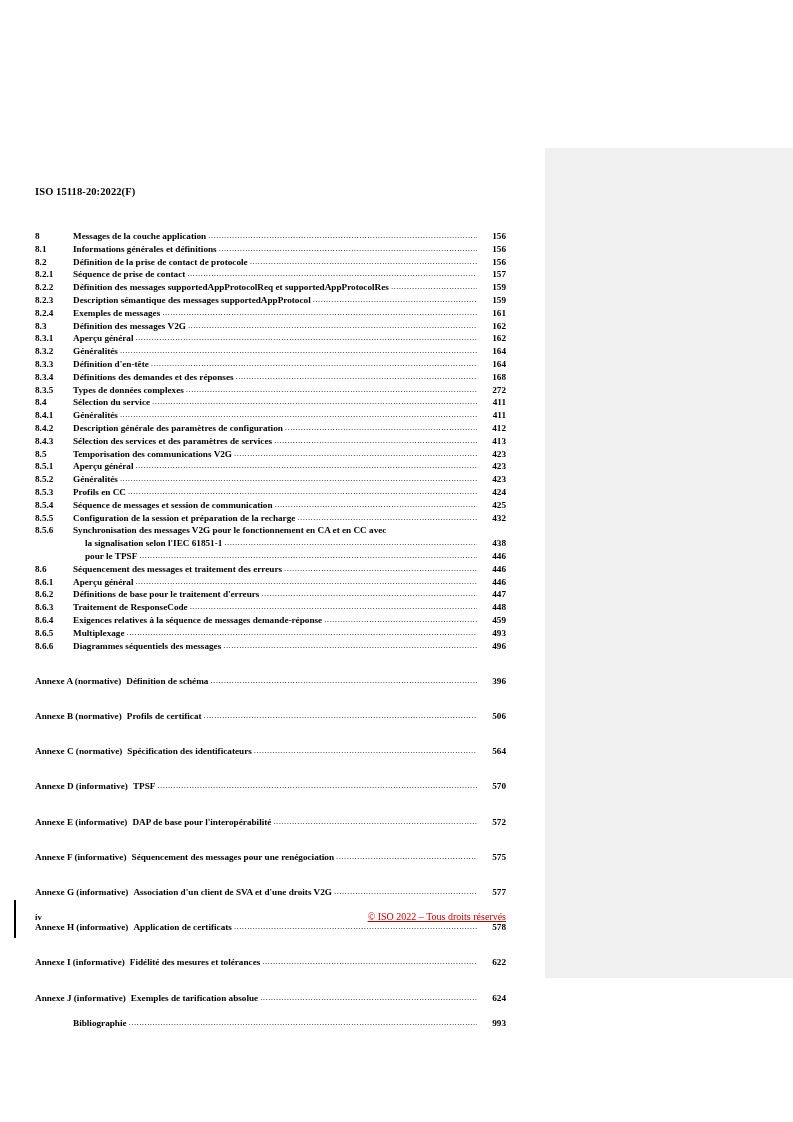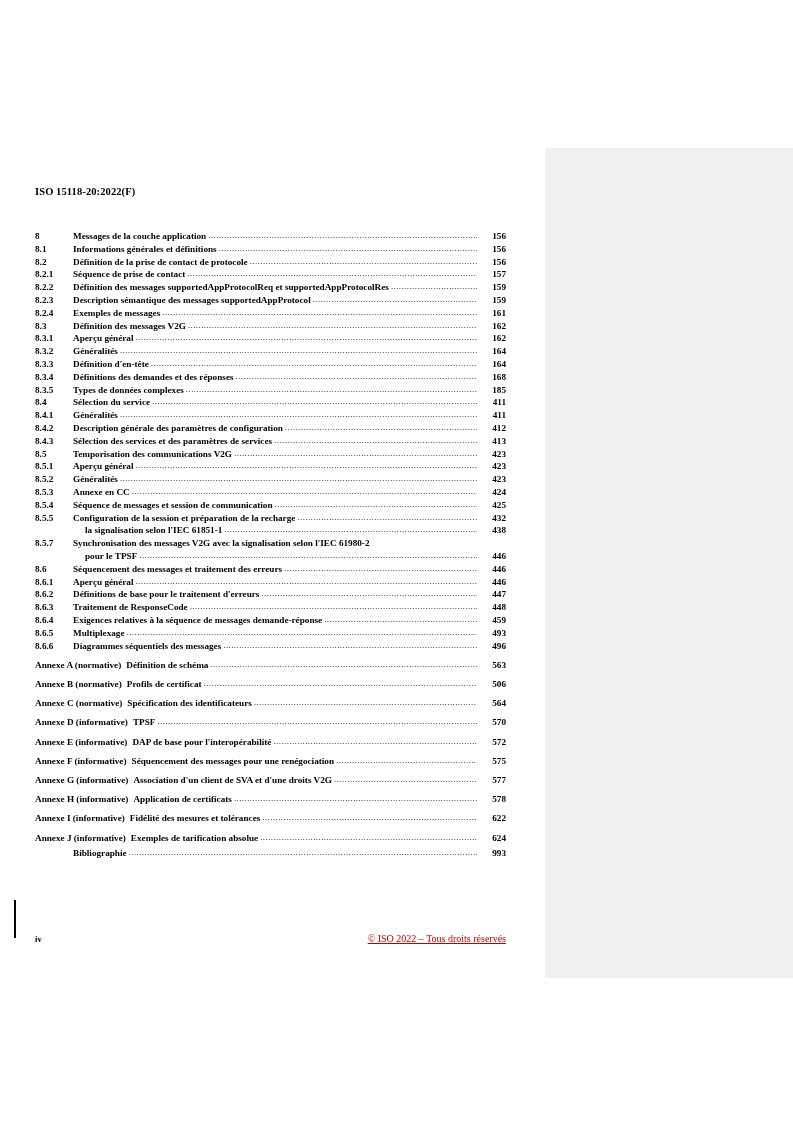--- a/index.html
+++ b/index.html
@@ -54,25 +54,25 @@
   .toc-row {
     display: flex;
     align-items: baseline;
     font-size: 9.2px;
     font-weight: bold;
     line-height: 1.0;
     margin-bottom: 3.6px;
     white-space: nowrap;
   }
   .toc-row.annex {
-    margin-top: 10px;
+    margin-top: 26px;
     margin-bottom: 6px;
   }
   .toc-row.biblio {
-    margin-top: 6px;
+    margin-top: 16px;
     align-items: flex-end;
   }
 
   .num {
     flex: 0 0 auto;
     width: 38px;
   }
   .num.wide {
     width: auto;
     padding-right: 5px;
@@ -106,21 +106,21 @@
     position: absolute;
     left: 14px;
     top: 900px;
     width: 2px;
     height: 38px;
     background: #000000;
   }
   .footer {
     position: absolute;
     left: 35px;
-    top: 933px;
+    top: 911px;
     width: 471px;
     display: flex;
     justify-content: space-between;
     align-items: baseline;
     font-size: 8.6px;
   }
   .footer .page-no {
     font-weight: bold;
     font-size: 8.6px;
   }
@@ -209,21 +209,21 @@
       <div class="toc-row">
         <span class="num">8.3.4</span>
         <span class="title">Définitions des demandes et des réponses</span>
         <span class="leader">............................................................................................................................................................................................................................</span>
         <span class="pg">168</span>
       </div>
       <div class="toc-row">
         <span class="num">8.3.5</span>
         <span class="title">Types de données complexes</span>
         <span class="leader">............................................................................................................................................................................................................................</span>
-        <span class="pg">185</span>
+        <span class="pg">272</span>
       </div>
       <div class="toc-row">
         <span class="num">8.4</span>
         <span class="title">Sélection du service</span>
         <span class="leader">............................................................................................................................................................................................................................</span>
         <span class="pg">411</span>
       </div>
       <div class="toc-row">
         <span class="num">8.4.1</span>
         <span class="title">Généralités</span>
@@ -255,48 +255,48 @@
         <span class="pg">423</span>
       </div>
       <div class="toc-row">
         <span class="num">8.5.2</span>
         <span class="title">Généralités</span>
         <span class="leader">............................................................................................................................................................................................................................</span>
         <span class="pg">423</span>
       </div>
       <div class="toc-row">
         <span class="num">8.5.3</span>
-        <span class="title">Annexe en CC</span>
+        <span class="title">Profils en CC</span>
         <span class="leader">............................................................................................................................................................................................................................</span>
         <span class="pg">424</span>
       </div>
       <div class="toc-row">
         <span class="num">8.5.4</span>
         <span class="title">Séquence de messages et session de communication</span>
         <span class="leader">............................................................................................................................................................................................................................</span>
         <span class="pg">425</span>
       </div>
       <div class="toc-row">
         <span class="num">8.5.5</span>
         <span class="title">Configuration de la session et préparation de la recharge</span>
         <span class="leader">............................................................................................................................................................................................................................</span>
         <span class="pg">432</span>
+      </div>
+      <div class="toc-row">
+        <span class="num">8.5.6</span>
+        <span class="title">Synchronisation des messages V2G pour le fonctionnement en CA et en CC avec</span>
+        <span class="leader"></span>
+        <span class="pg"></span>
       </div>
       <div class="toc-row cont">
         <span class="num"></span>
         <span class="title">la signalisation selon l'IEC 61851-1</span>
         <span class="leader">............................................................................................................................................................................................................................</span>
         <span class="pg">438</span>
       </div>
-      <div class="toc-row">
-        <span class="num">8.5.7</span>
-        <span class="title">Synchronisation des messages V2G avec la signalisation selon l'IEC 61980-2</span>
-        <span class="leader"></span>
-        <span class="pg"></span>
-      </div>
       <div class="toc-row cont">
         <span class="num"></span>
         <span class="title">pour le TPSF</span>
         <span class="leader">............................................................................................................................................................................................................................</span>
         <span class="pg">446</span>
       </div>
       <div class="toc-row">
         <span class="num">8.6</span>
         <span class="title">Séquencement des messages et traitement des erreurs</span>
         <span class="leader">............................................................................................................................................................................................................................</span>
@@ -335,21 +335,21 @@
       <div class="toc-row">
         <span class="num">8.6.6</span>
         <span class="title">Diagrammes séquentiels des messages</span>
         <span class="leader">............................................................................................................................................................................................................................</span>
         <span class="pg">496</span>
       </div>
       <div class="toc-row annex">
         <span class="num wide">Annexe A (normative)</span>
         <span class="title">Définition de schéma</span>
         <span class="leader">............................................................................................................................................................................................................................</span>
-        <span class="pg">563</span>
+        <span class="pg">396</span>
       </div>
       <div class="toc-row annex">
         <span class="num wide">Annexe B (normative)</span>
         <span class="title">Profils de certificat</span>
         <span class="leader">............................................................................................................................................................................................................................</span>
         <span class="pg">506</span>
       </div>
       <div class="toc-row annex">
         <span class="num wide">Annexe C (normative)</span>
         <span class="title">Spécification des identificateurs</span>

